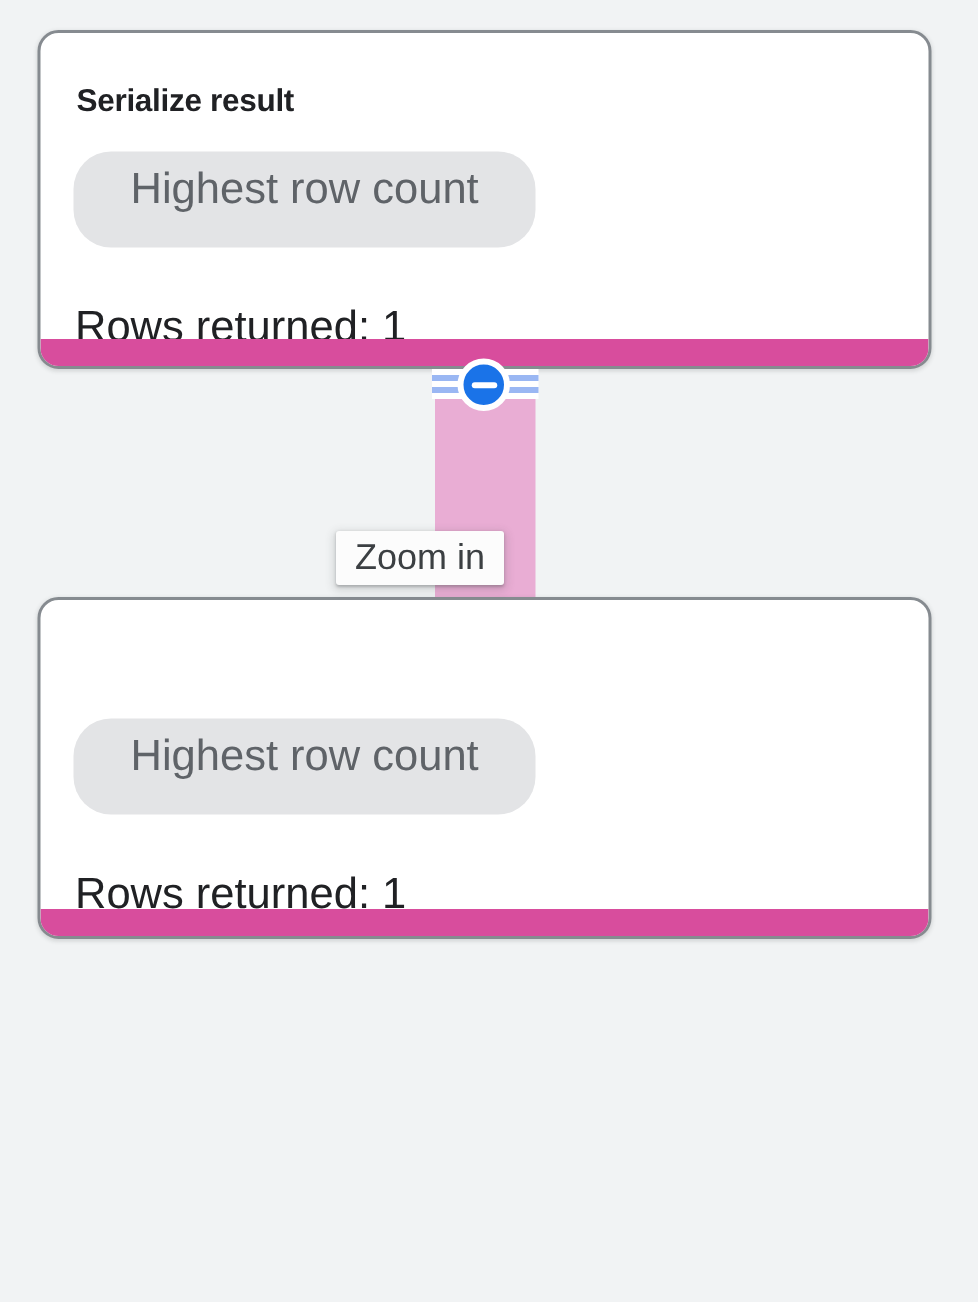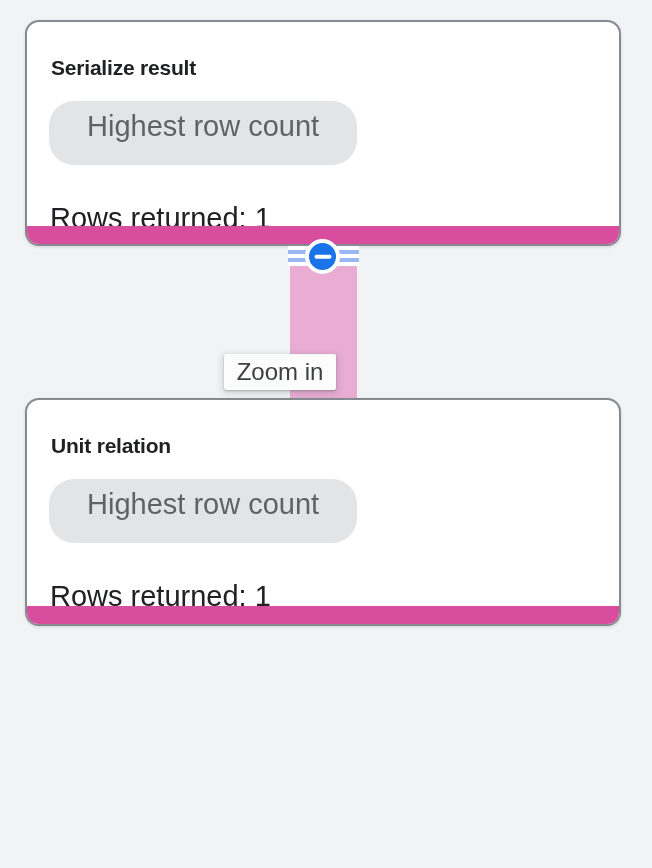--- a/index.html
+++ b/index.html
@@ -162,19 +162,18 @@
   <div class="tooltip">Zoom in</div>
 
   <div class="node-card n1">
     <div class="node-title">Serialize result</div>
     <div class="node-badge">Highest row count</div>
     <div class="node-rows">Rows returned: 1</div>
     <div class="node-accent-bar"></div>
   </div>
 
   <div class="node-card n2">
-    <div class="node-title">Unit relation</div>
     <div class="node-badge">Highest row count</div>
     <div class="node-rows">Rows returned: 1</div>
     <div class="node-accent-bar"></div>
   </div>
 
 </div>
 
 </body></html>

